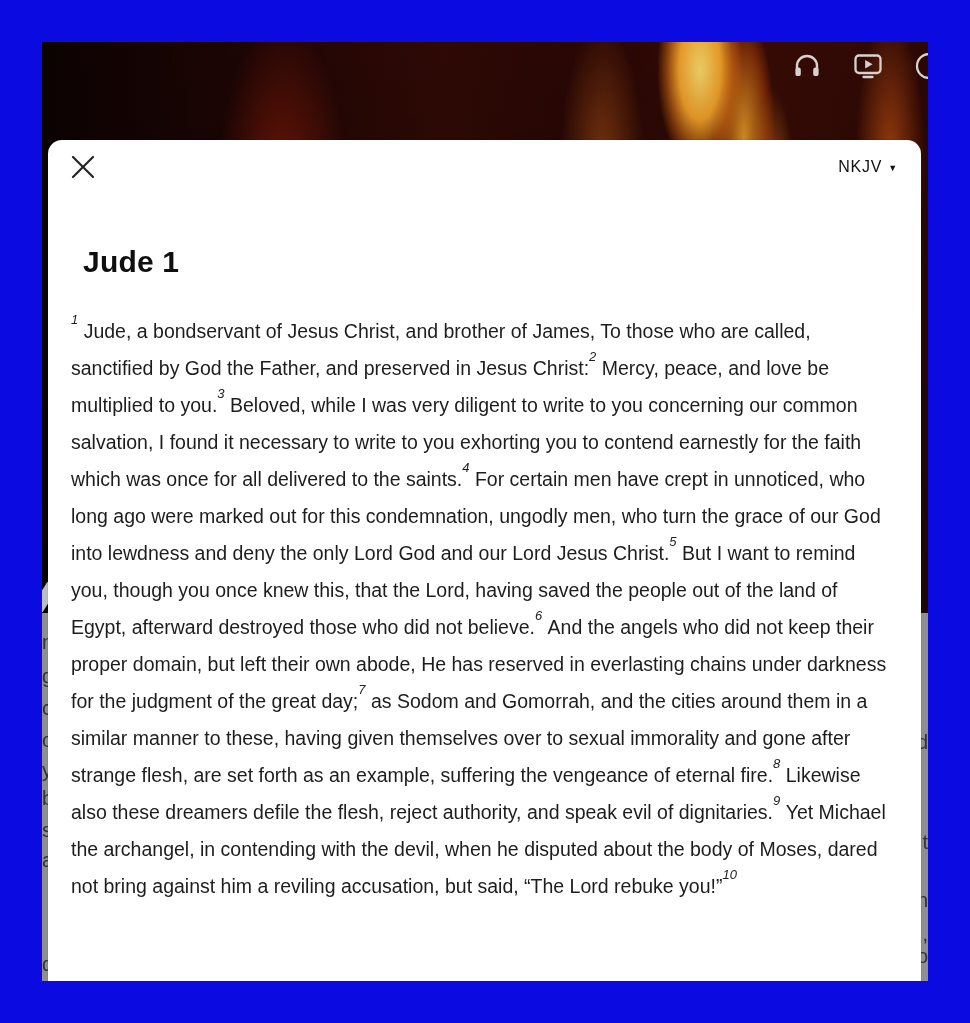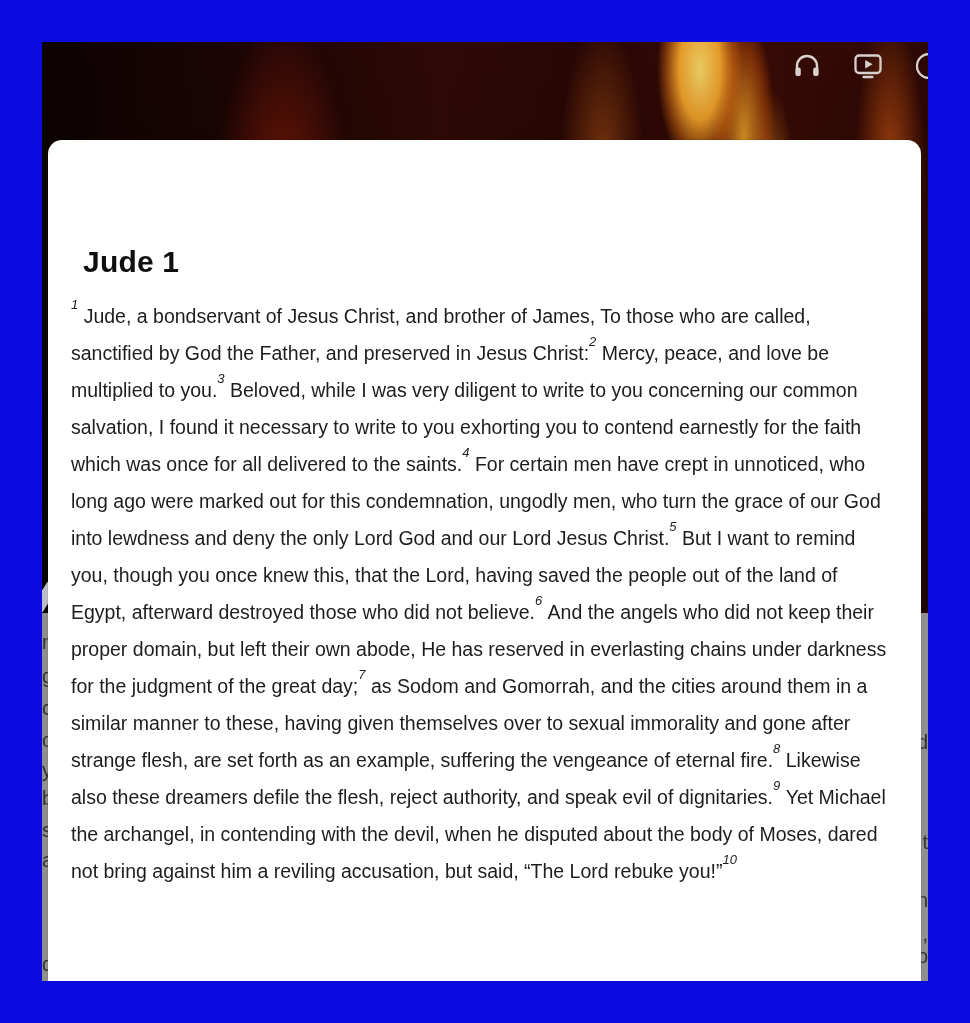--- a/index.html
+++ b/index.html
@@ -44,21 +44,21 @@
   .close-btn{position:absolute;left:20px;top:13px;width:30px;height:30px;background:none;border:none;
     padding:0;cursor:pointer;display:block;}
   .version-btn{position:absolute;right:23px;top:18px;background:none;border:none;padding:0;cursor:pointer;
     display:flex;align-items:center;gap:6px;font-family:"Liberation Sans",sans-serif;
     font-size:16px;font-weight:500;letter-spacing:.8px;color:#111;}
   .version-btn .caret{font-size:9px;color:#111;transform:translateY(1px);}
 
   .chapter-title{position:absolute;left:23px;top:93px;margin:12px;font-size:30px;font-weight:700;
     color:#0f0f0f;letter-spacing:.2px;}
 
-  .scripture{position:absolute;left:23px;top:158px;width:826px;
+  .scripture{position:absolute;left:23px;top:173px;width:826px;
     font-size:19.5px;line-height:37px;color:#1d1d1d;text-align:left;}
   .scripture sup{font-style:italic;font-size:13px;line-height:0;position:relative;top:-7px;
     letter-spacing:0;}
   .scripture .vtxt{white-space:normal;}
 </style>
 </head>
 <body>
 
 <div class="stage">
   <div class="viewport">
@@ -100,20 +100,32 @@
         <span class="frag left" style="top: 237px;">a</span>
         <span class="frag left" style="top: 341px;">d</span>
         <span class="frag right" style="top: 119px;">d</span>
         <span class="frag right" style="top: 219px;">t</span>
         <span class="frag right" style="top: 277px;">n</span>
         <span class="frag right" style="top: 311px;">,</span>
         <span class="frag right" style="top: 333px;">o</span>
       </div>
 
     <div class="modal">
+      <div class="modal-header">
+        <button class="close-btn" aria-label="close">
+          <svg width="28" height="28" viewBox="0 0 28 28">
+            <line x1="4" y1="4" x2="24" y2="24" stroke="#222" stroke-width="2.2" stroke-linecap="round"></line>
+            <line x1="24" y1="4" x2="4" y2="24" stroke="#222" stroke-width="2.2" stroke-linecap="round"></line>
+          </svg>
+        </button>
+        <button class="version-btn">
+          <span>NKJV</span>
+          <span class="caret">▼</span>
+        </button>
+      </div>
 
       <h1 class="chapter-title">Jude 1</h1>
 
       <div class="scripture" id="scripture"><sup>1</sup><span class="vtxt">&nbsp;Jude, a bondservant of Jesus Christ, and brother of James, To those who are called, sanctified by God the Father, and preserved in Jesus Christ:</span><sup>2</sup><span class="vtxt">&nbsp;Mercy, peace, and love be multiplied to you.</span><sup>3</sup><span class="vtxt">&nbsp;Beloved, while I was very diligent to write to you concerning our common salvation, I found it necessary to write to you exhorting you to contend earnestly for the faith which was once for all delivered to the saints.</span><sup>4</sup><span class="vtxt">&nbsp;For certain men have crept in unnoticed, who long ago were marked out for this condemnation, ungodly men, who turn the grace of our God into lewdness and deny the only Lord God and our Lord Jesus Christ.</span><sup>5</sup><span class="vtxt">&nbsp;But I want to remind you, though you once knew this, that the Lord, having saved the people out of the land of Egypt, afterward destroyed those who did not believe.</span><sup>6</sup><span class="vtxt">&nbsp;And the angels who did not keep their proper domain, but left their own abode, He has reserved in everlasting chains under darkness for the judgment of the great day;</span><sup>7</sup><span class="vtxt">&nbsp;as Sodom and Gomorrah, and the cities around them in a similar manner to these, having given themselves over to sexual immorality and gone after strange flesh, are set forth as an example, suffering the vengeance of eternal fire.</span><sup>8</sup><span class="vtxt">&nbsp;Likewise also these dreamers defile the flesh, reject authority, and speak evil of dignitaries.</span><sup>9</sup><span class="vtxt">&nbsp;Yet Michael the archangel, in contending with the devil, when he disputed about the body of Moses, dared not bring against him a reviling accusation, but said, “The Lord rebuke you!”</span><sup>10</sup></div>
     </div>
 
   </div>
 </div>
 
 </body></html>

